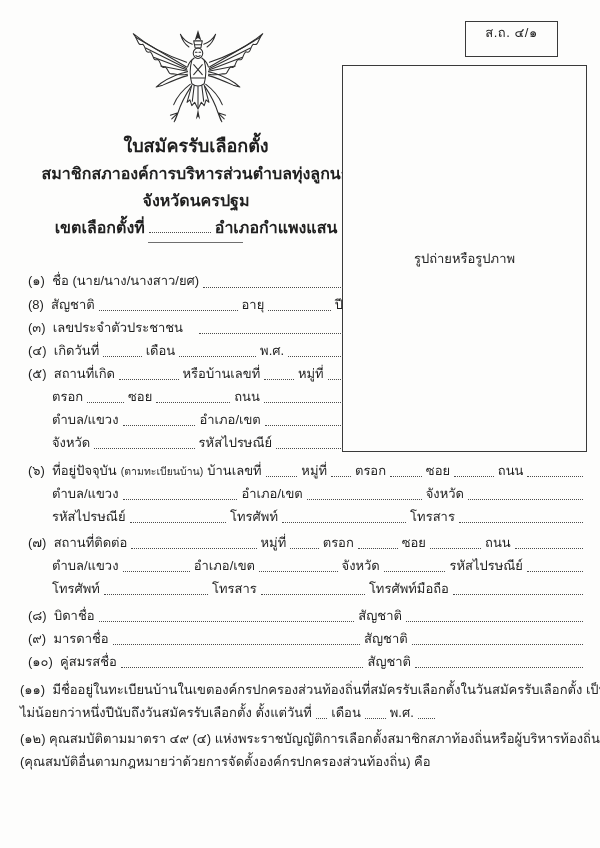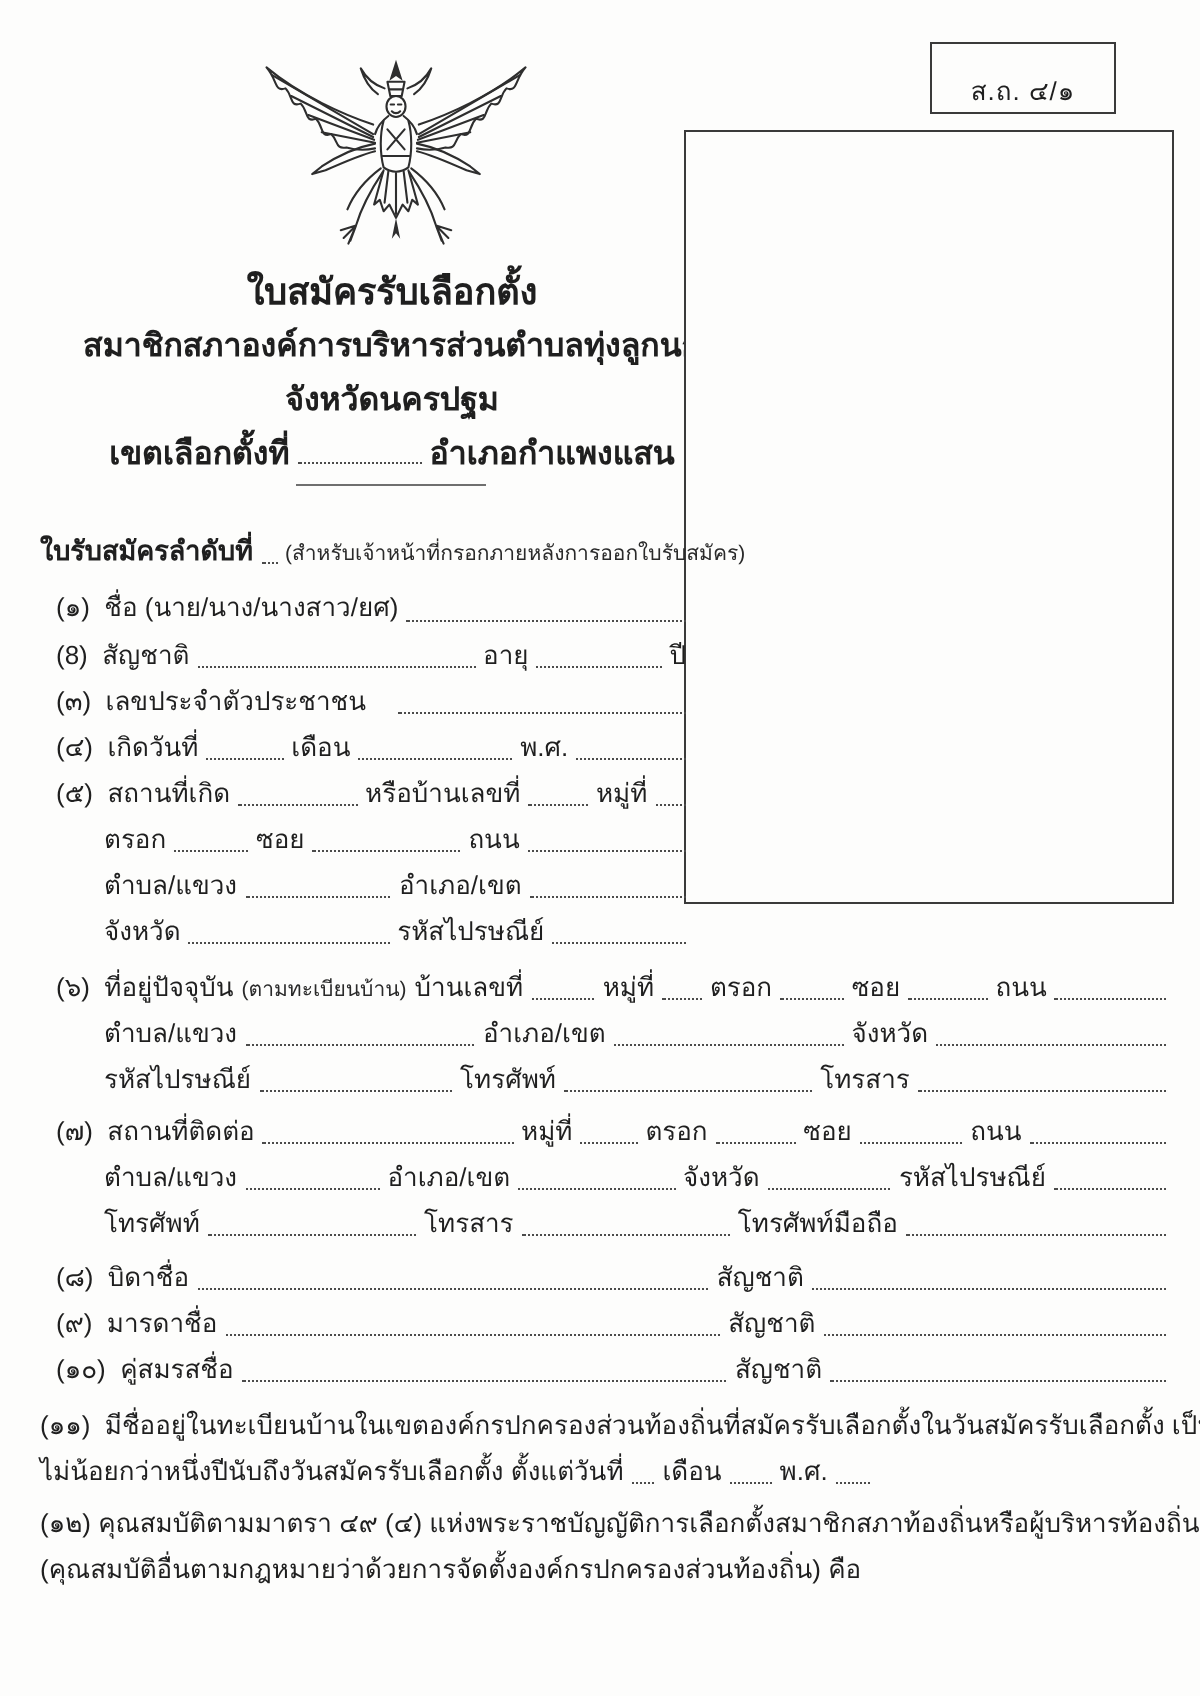--- a/index.html
+++ b/index.html
@@ -3,21 +3,21 @@
 <meta charset="utf-8">
 <style>
   html,body{margin:0;padding:0;background:#e8e8e8;}
   .page{
     position:relative;width:600px;height:848px;background:#fdfdfc;
     font-family:"Liberation Sans",sans-serif;color:#1f1f1f;overflow:hidden;
   }
   
   .code-box{
     position:absolute;left:465px;top:21px;width:91px;height:34px;
-    border:1.2px solid #3a3a3a;display:flex;align-items:flex-end;justify-content:center;
+    border:1.2px solid #3a3a3a;display:flex;align-items:flex-start;justify-content:center;
     font-size:13px;letter-spacing:.5px;background:#fdfdfc;
   }
   
   .emblem{position:absolute;left:124px;top:28px;width:148px;height:100px;}
   
   .titles{
     position:absolute;left:0;top:133px;width:392px;text-align:center;
     font-weight:bold;font-size:16px;line-height:27px;
   }
   .titles .t1{font-size:18px;}
@@ -94,24 +94,24 @@
   <div class="titles">
     <div class="t1">ใบสมัครรับเลือกตั้ง</div>
     <div>สมาชิกสภาองค์การบริหารส่วนตำบลทุ่งลูกนก</div>
     <div>จังหวัดนครปฐม</div>
     <div><span>เขตเลือกตั้งที่</span><span class="dotline"></span><span>อำเภอกำแพงแสน</span></div>
   </div>
 
   <div class="head-rule"></div>
 
   <div class="photo-box">
+    <div>รูปถ่ายหรือรูปภาพ</div>
   </div>
 
   <div class="form-body">
-      <div class="row" style="width: 320px; margin-left: 0px;"><span class="lbl b">ใบรับสมัครลำดับที่</span><span class="dots" style="flex-grow: 1;"></span><span class="lbl sm">(สำหรับเจ้าหน้าที่กรอกภายหลังการออกใบรับสมัคร)</span></div>
       <div class="row" style="width: 315px; margin-left: 8px; margin-top: 6px; align-items: center;"><span class="lbl">(๑)  ชื่อ (นาย/นาง/นางสาว/ยศ)</span><span class="dots" style="flex-grow: 1;"></span></div>
       <div class="row" style="width: 315px; margin-left: 8px;"><span class="lbl">(8)  สัญชาติ</span><span class="dots" style="flex-grow: 10;"></span><span class="lbl">อายุ</span><span class="dots" style="flex-grow: 4.5;"></span><span class="lbl">ปี</span></div>
       <div class="row" style="width: 315px; margin-left: 8px; gap: 16px;"><span class="lbl">(๓)  เลขประจำตัวประชาชน</span><span class="dots" style="flex-grow: 1;"></span></div>
       <div class="row" style="width: 315px; margin-left: 8px;"><span class="lbl">(๔)  เกิดวันที่</span><span class="dots" style="flex-grow: 3.5;"></span><span class="lbl">เดือน</span><span class="dots" style="flex-grow: 7;"></span><span class="lbl">พ.ศ.</span><span class="dots" style="flex-grow: 5;"></span></div>
       <div class="row" style="width: 315px; margin-left: 8px;"><span class="lbl">(๕)  สถานที่เกิด</span><span class="dots" style="flex-grow: 7;"></span><span class="lbl">หรือบ้านเลขที่</span><span class="dots" style="flex-grow: 3.5;"></span><span class="lbl">หมู่ที่</span><span class="dots" style="flex-grow: 1.8;"></span></div>
       <div class="row" style="width: 291px; margin-left: 32px;"><span class="lbl">ตรอก</span><span class="dots" style="flex-grow: 3.5;"></span><span class="lbl">ซอย</span><span class="dots" style="flex-grow: 7;"></span><span class="lbl">ถนน</span><span class="dots" style="flex-grow: 7.5;"></span></div>
       <div class="row" style="width: 291px; margin-left: 32px;"><span class="lbl">ตำบล/แขวง</span><span class="dots" style="flex-grow: 7;"></span><span class="lbl">อำเภอ/เขต</span><span class="dots" style="flex-grow: 7.5;"></span></div>
       <div class="row" style="width: 291px; margin-left: 32px;"><span class="lbl">จังหวัด</span><span class="dots" style="flex-grow: 9;"></span><span class="lbl">รหัสไปรษณีย์</span><span class="dots" style="flex-grow: 6;"></span></div>
       <div class="row" style="width: 555px; margin-left: 8px; margin-top: 5px;"><span class="lbl">(๖)  ที่อยู่ปัจจุบัน</span><span class="lbl sm">(ตามทะเบียนบ้าน)</span><span class="lbl">บ้านเลขที่</span><span class="dots" style="flex-grow: 4;"></span><span class="lbl">หมู่ที่</span><span class="dots" style="flex-grow: 2.5;"></span><span class="lbl">ตรอก</span><span class="dots" style="flex-grow: 4;"></span><span class="lbl">ซอย</span><span class="dots" style="flex-grow: 5;"></span><span class="lbl">ถนน</span><span class="dots" style="flex-grow: 7;"></span></div>
       <div class="row" style="width: 531px; margin-left: 32px;"><span class="lbl">ตำบล/แขวง</span><span class="dots" style="flex-grow: 9;"></span><span class="lbl">อำเภอ/เขต</span><span class="dots" style="flex-grow: 9;"></span><span class="lbl">จังหวัด</span><span class="dots" style="flex-grow: 9;"></span></div>

